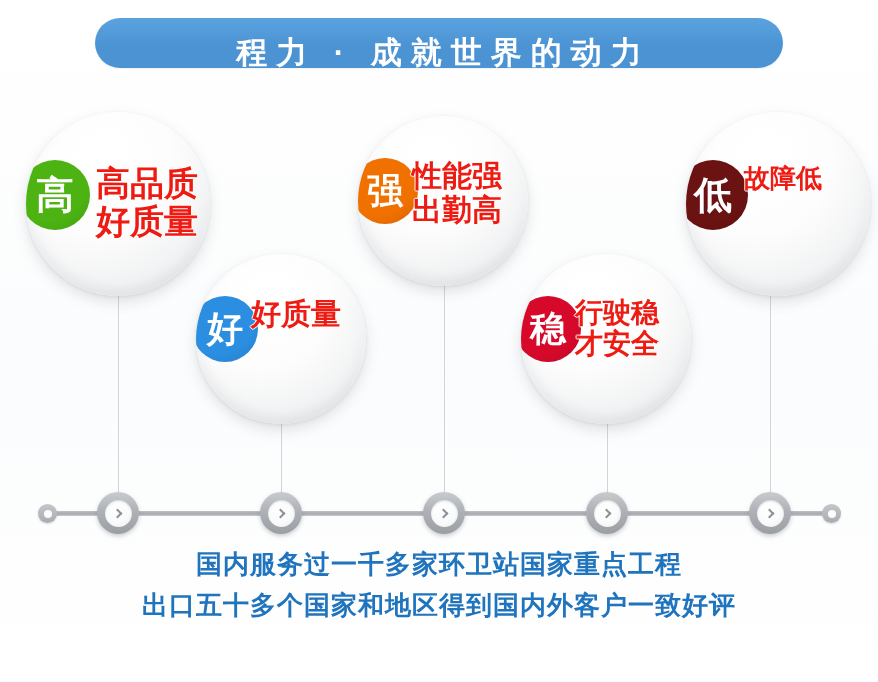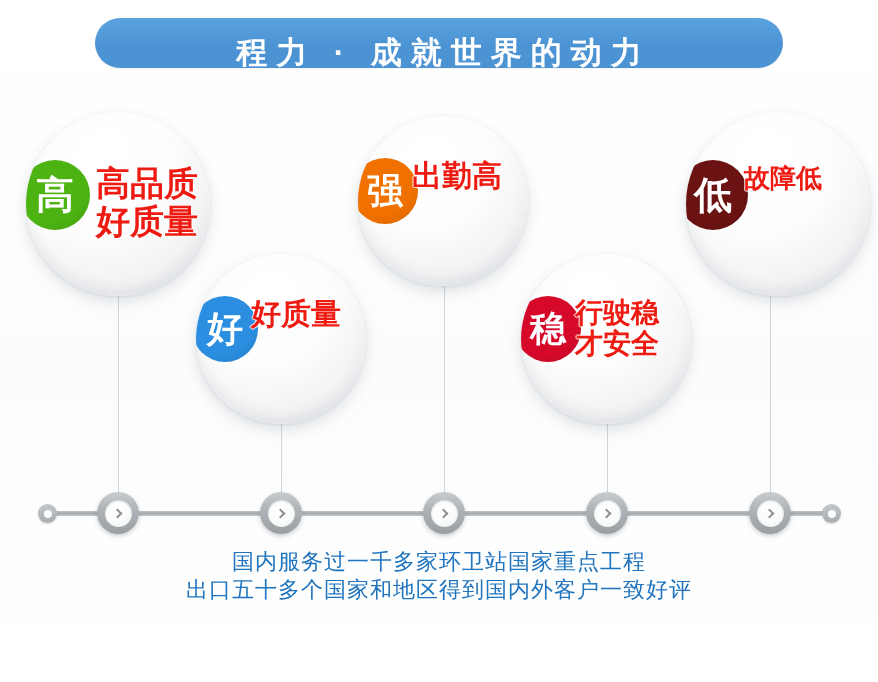--- a/index.html
+++ b/index.html
@@ -136,22 +136,22 @@
 
   
   .footer {
     position: absolute;
     left: 0; top: 548px;
     width: 878px;
     text-align: center;
   }
   .footer-line {
     color: #1f74bd;
-    font-weight: normal;
-    font-size: 22px;
+    font-weight: bold;
+    font-size: 26px;
     letter-spacing: 1px;
     line-height: 1.28;
     white-space: nowrap;
   }
 </style>
 </head>
 <body>
 
 <div id="stage">
 
@@ -176,20 +176,21 @@
   <div class="bubble" style="left:196px; top:254px; width:170px; height:170px;">
     <div class="badge" style="left: -4px; top: 42px; width: 66px; height: 66px; font-size: 36px; background: radial-gradient(circle at 38% 30%, rgb(43, 142, 224) 0%, rgb(43, 142, 224) 62%, rgba(0, 0, 0, 0.12) 100%), rgb(43, 142, 224);">好</div>
     <div class="bubble-lines" style="left: 55px; top: 43px; font-size: 30px; color: rgb(238, 27, 18);">
       <div>好质量</div>
     </div>
   </div>
 
   <div class="bubble" style="left:358px; top:116px; width:170px; height:170px;">
     <div class="badge" style="left: -6px; top: 42px; width: 66px; height: 66px; font-size: 36px; background: radial-gradient(circle at 38% 30%, rgb(240, 112, 0) 0%, rgb(240, 112, 0) 62%, rgba(0, 0, 0, 0.12) 100%), rgb(240, 112, 0);">强</div>
     <div class="bubble-lines" style="left: 54px; top: 43px; font-size: 30px; color: rgb(238, 27, 18);">
+      <div>性能强</div>
       <div>出勤高</div>
     </div>
   </div>
 
   <div class="bubble" style="left:521px; top:254px; width:170px; height:170px;">
     <div class="badge" style="left: -6px; top: 42px; width: 66px; height: 66px; font-size: 36px; background: radial-gradient(circle at 38% 30%, rgb(214, 9, 42) 0%, rgb(214, 9, 42) 62%, rgba(0, 0, 0, 0.12) 100%), rgb(214, 9, 42);">稳</div>
     <div class="bubble-lines" style="left: 54px; top: 43px; font-size: 28px; color: rgb(238, 27, 18);">
       <div>行驶稳</div>
       <div>才安全</div>
     </div>
@@ -232,16 +233,16 @@
     </div>
   </div>
   <div class="node" style="left:749px; top:492px;">
     <div class="node-inner">
       <span class="chev"></span>
     </div>
   </div>
 
   <div class="footer">
     <div class="footer-line" style="color: rgb(31, 116, 189);">国内服务过一千多家环卫站国家重点工程</div>
-    <div class="footer-line" style="color: rgb(31, 116, 189);">出口五十多个国家和地区得到国内外客户一致好评</div>
+    <div class="footer-line" style="color: rgb(31, 116, 189); margin-top: 8px;">出口五十多个国家和地区得到国内外客户一致好评</div>
   </div>
 
 </div>
 
 </body></html>

